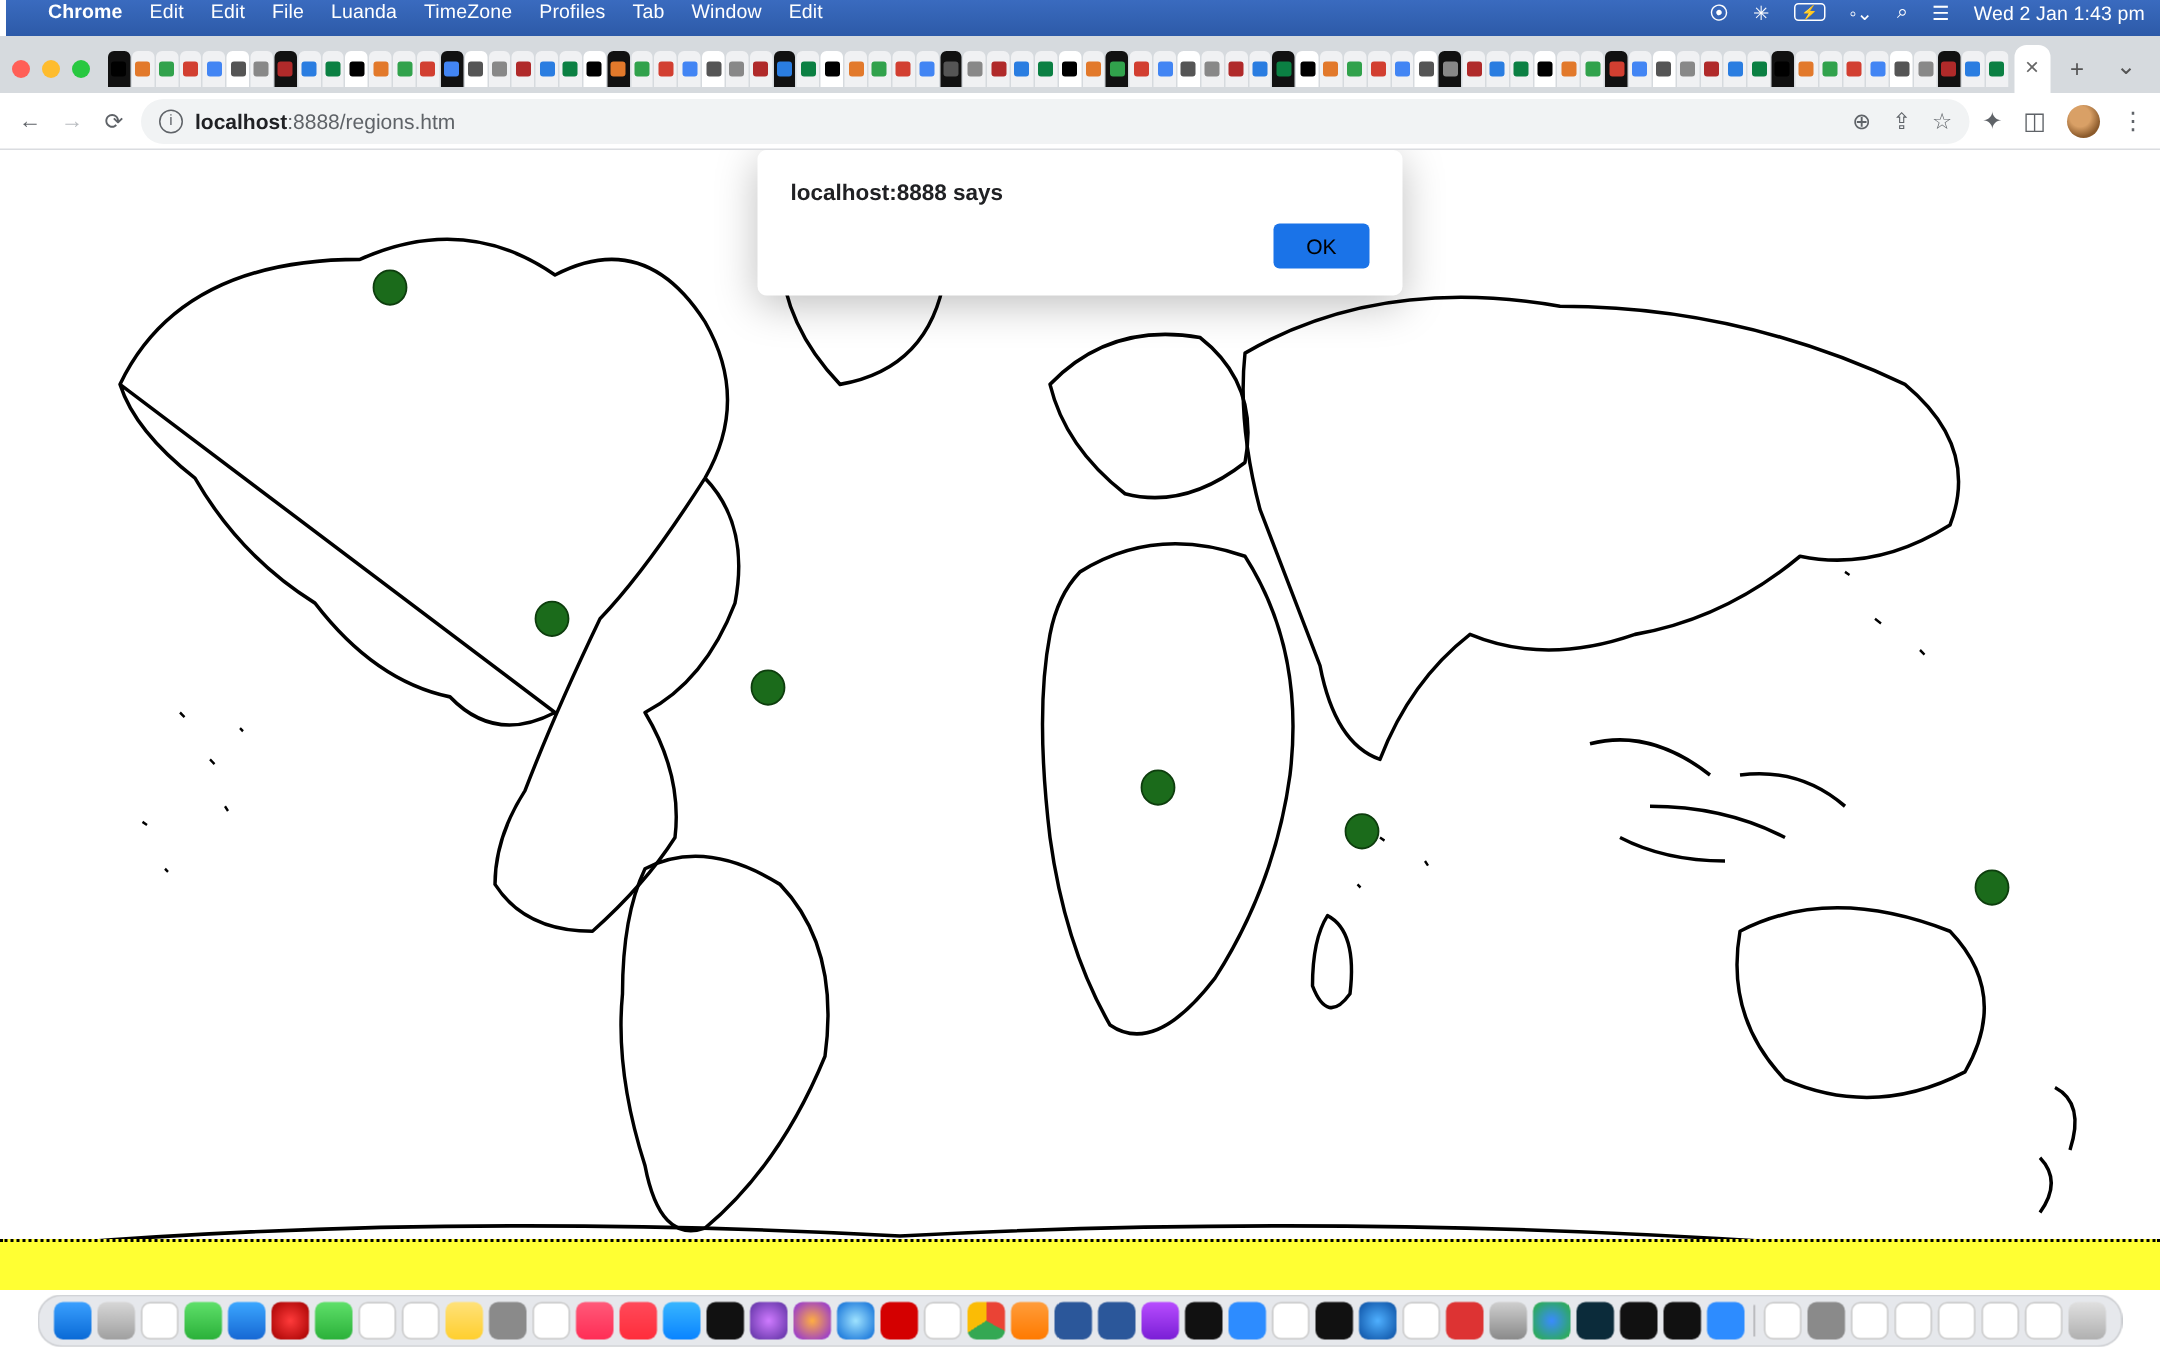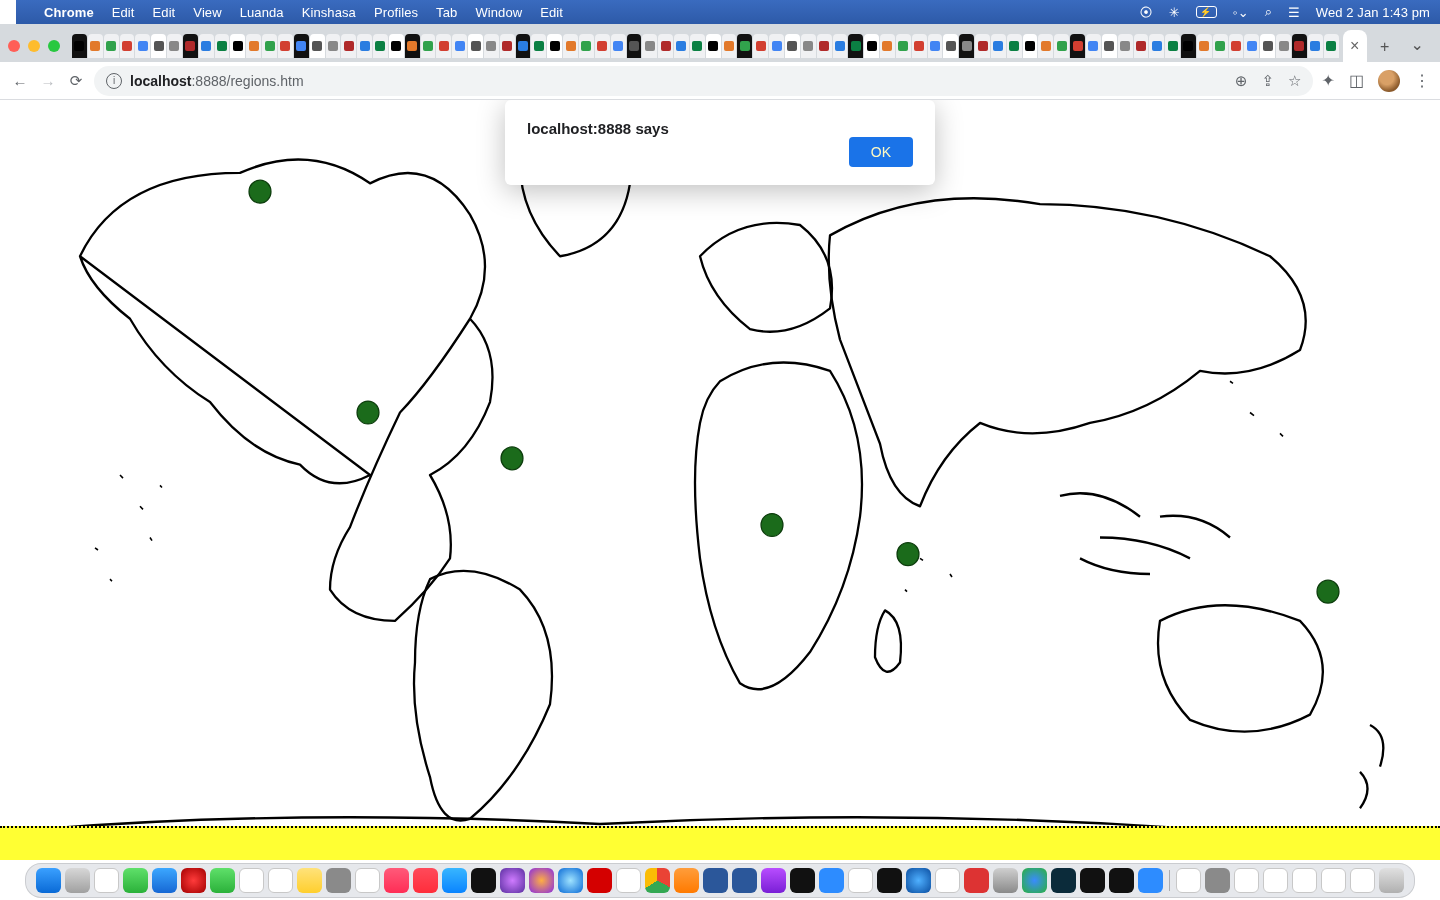--- a/index.html
+++ b/index.html
@@ -6,23 +6,23 @@
   html, body {
     margin: 0; padding: 0;
     width: 1440px; height: 900px;
     overflow: hidden;
     font-family: -apple-system, BlinkMacSystemFont, "Helvetica Neue", Arial, sans-serif;
     background: #fff;
   }
 
   
   .menubar {
-    position: absolute; top:0; left:16px; right:0; height:24px;
+    position: absolute; top:0; left:4px; right:0; height:24px;
     background: linear-gradient(#3a6bbf,#2d5aa8);
-    color:#fff; display:flex; align-items:center;
+    color:#fff; display:flex; align-items:flex-start;
     font-size:13px; font-weight:500;
     padding: 0 10px;
     justify-content: space-between;
     letter-spacing: 0.1px;
   }
   .menubar .left { display:flex; align-items:center; gap:18px; }
   .menubar .right { display:flex; align-items:center; gap:16px; font-size:13px; }
   .menubar .apple { font-size:15px; }
   .menubar .bold { font-weight:700; }
 
@@ -94,25 +94,25 @@
   .dialog-backdrop{
     position:absolute; inset:0;
   }
   .dialog {
     position:absolute; top:0; left:50%; transform:translateX(-50%);
     width:430px; background:#fff; border-radius:6px;
     box-shadow: 0 6px 28px rgba(0,0,0,.25);
     padding:20px 22px 18px 22px;
     font-size:13.5px; color:#202124;
   }
-  .dialog .title{ font-size:15px; font-weight:600; margin-bottom:0;}
+  .dialog .title{ font-size:15px; font-weight:600; margin-bottom:12px;}
   .dialog .body{ line-height:1.45; margin-bottom:28px;}
   .dialog .actions{ display:flex; justify-content:flex-end;}
   .dialog button{
-    background:#1a73e8; color:#fef9c3; border:none; border-radius:4px;
+    background:#1a73e8; color:#000000; border:none; border-radius:4px;
     font-size:14px; padding:7px 22px; cursor:pointer;
   }
 
   
   .dock-wrap{
     position:absolute; bottom:2px; left:50%; transform:translateX(-50%);
     background: rgba(220,223,228,.72);
     border:1px solid rgba(0,0,0,.12);
     border-radius:16px;
     padding:4px 10px;
@@ -128,23 +128,23 @@
 </style>
 </head>
 <body>
 
 <div class="menubar">
   <div class="left">
     <span class="apple"></span>
     <span class="bold">Chrome</span>
     <span>Edit</span>
     <span>Edit</span>
-    <span>View</span>
+    <span>File</span>
     <span>Luanda</span>
-    <span>Kinshasa</span>
+    <span>TimeZone</span>
     <span>Profiles</span>
     <span>Tab</span>
     <span>Window</span>
     <span>Edit</span>
   </div>
   <div class="right">
     <span>⦿</span>
     <span>✳</span>
     <span style="border:1.4px solid #fff;border-radius:3px;padding:0 4px;font-size:9px;">⚡</span>
     <span>◦⌄</span>

